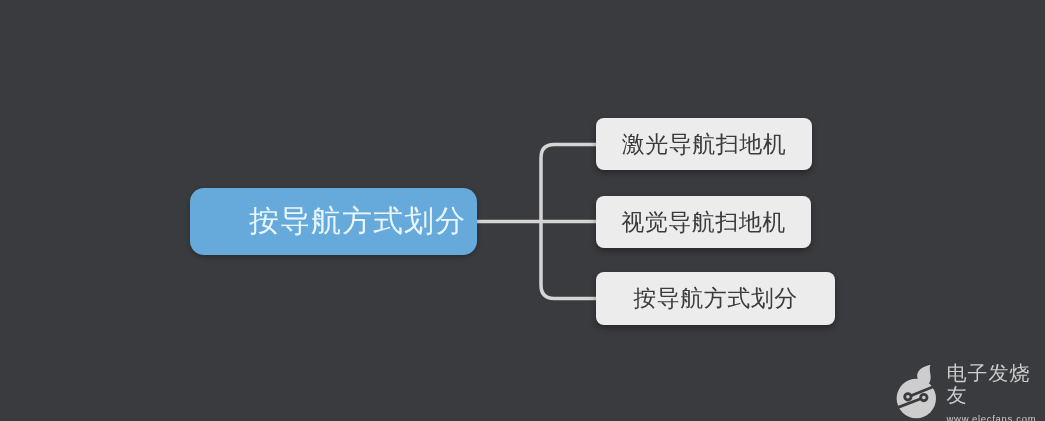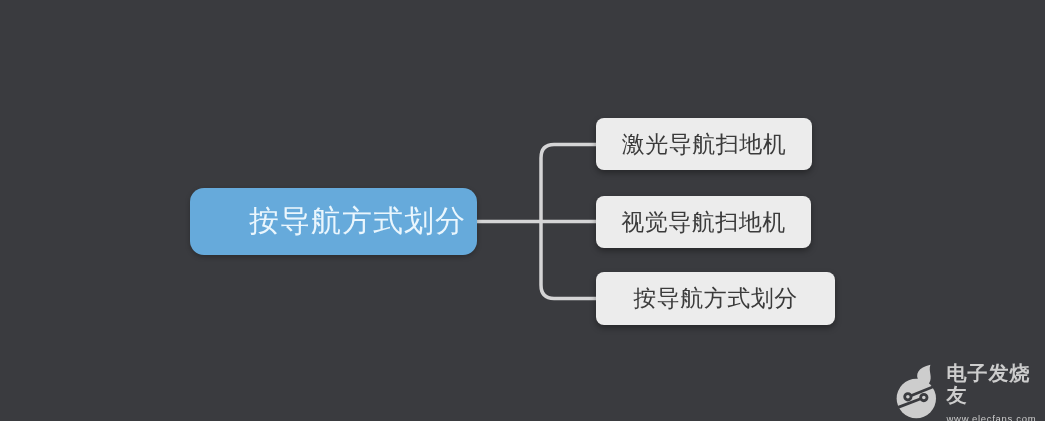--- a/index.html
+++ b/index.html
@@ -65,21 +65,21 @@
     pointer-events: none;
   }
   .wm-text {
     display: flex;
     flex-direction: column;
     justify-content: flex-end;
     padding-bottom: 2px;
   }
   .wm-brand {
     font-size: 20px;
-    font-weight: bold;
+    font-weight: normal;
     line-height: 1.1;
     letter-spacing: 1px;
   }
   .wm-url {
     font-size: 9.5px;
     letter-spacing: 0.7px;
     margin-top: 7px;
   }
 </style>
 </head>

